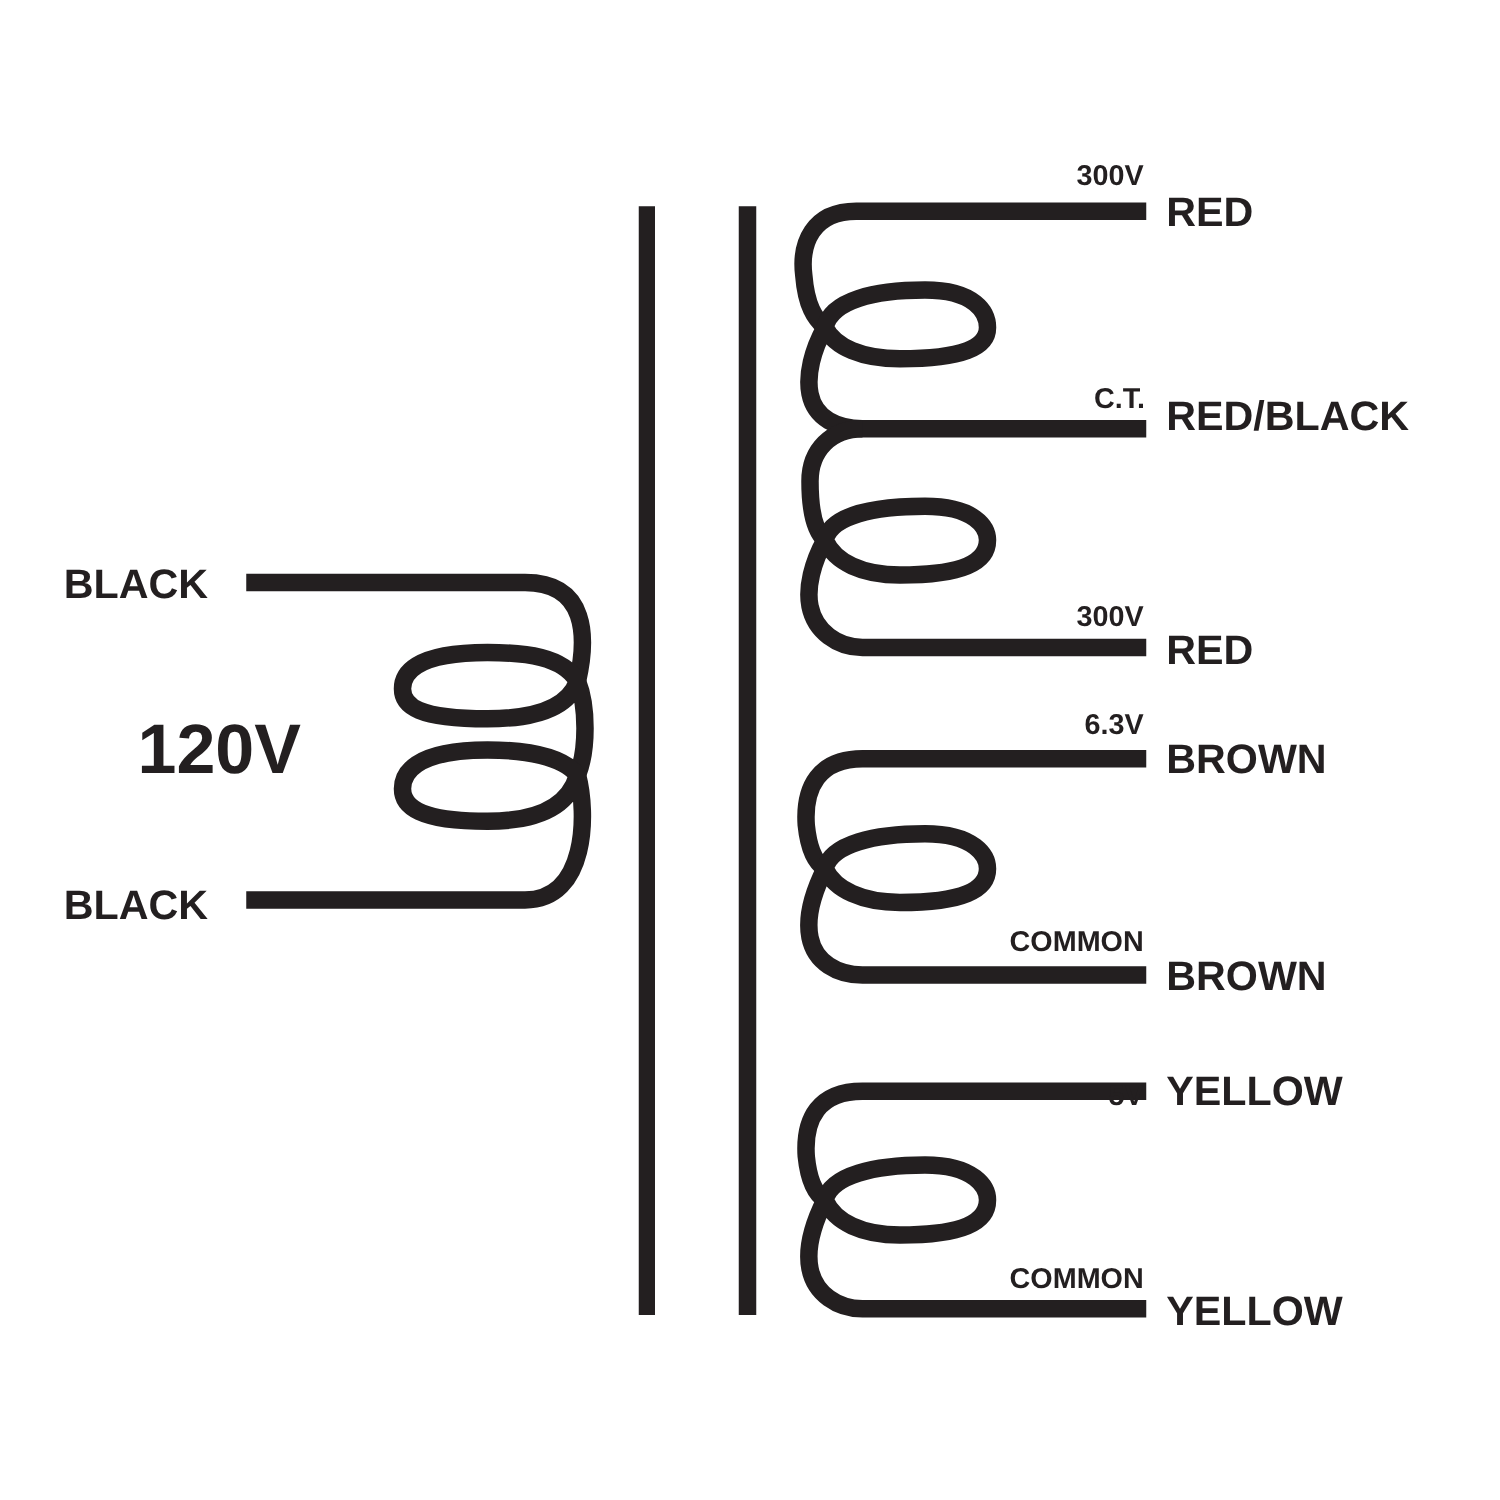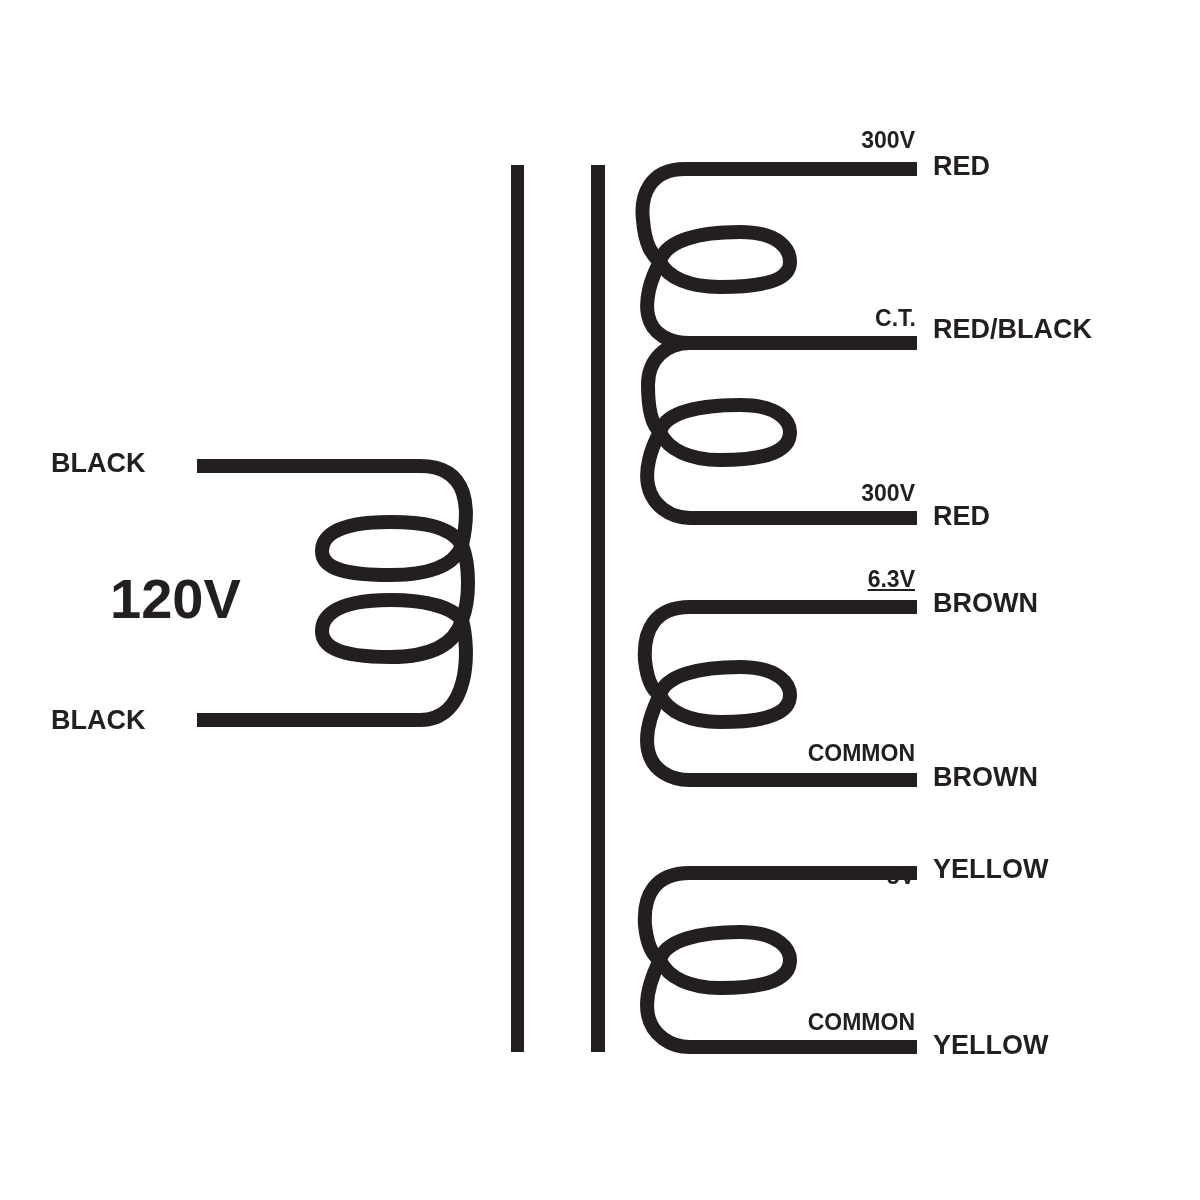--- a/index.html
+++ b/index.html
@@ -1,21 +1,21 @@
 <!DOCTYPE html>
 <html><head>
 <meta charset="utf-8">
 <style>
   html, body { margin: 0; padding: 0; background: #ffffff; }
   body { width: 1200px; height: 1200px; position: relative; overflow: hidden; }
   #diagram { position: absolute; left: 0; top: 0; width: 1200px; height: 1200px; }
   .wire { fill: none; stroke: #231f20; stroke-width: 14; stroke-linecap: butt; stroke-linejoin: round; }
   .core { fill: #231f20; }
   .lbl { position: absolute; font-family: "Liberation Sans", sans-serif; font-weight: bold; color: #231f20; white-space: nowrap; line-height: 1; }
-  .wire-lbl { font-size: 27px; }
+  .wire-lbl { font-size: 33px; }
   .volt-lbl { font-size: 23px; text-align: left; }
   .big-lbl { font-size: 56px; }
 </style>
 </head>
 <body>
 
 <svg id="diagram" viewBox="0 0 1200 1200" xmlns="http://www.w3.org/2000/svg">
 
   <rect class="core" x="511" y="165" width="13" height="887"></rect>
   <rect class="core" x="591" y="165" width="14" height="887"></rect>
@@ -48,21 +48,21 @@
 <div class="lbl wire-lbl" style="left:51px; top:707px;">BLACK</div>
 <div class="lbl big-lbl" style="left:110px; top:571px;">120V</div>
 
 <div class="lbl volt-lbl" style="right:285px; top:129px;">300V</div>
 <div class="lbl wire-lbl" style="left:933px; top:153px;">RED</div>
 <div class="lbl volt-lbl" style="right:284px; top:307px;">C.T.</div>
 <div class="lbl wire-lbl" style="left:933px; top:316px;">RED/BLACK</div>
 <div class="lbl volt-lbl" style="right:285px; top:482px;">300V</div>
 <div class="lbl wire-lbl" style="left:933px; top:503px;">RED</div>
 
-<div class="lbl volt-lbl" style="right:285px; top:568px;text-decoration:underline;">6.3V</div>
+<div class="lbl volt-lbl" style="right:285px; top:568px;">6.3V</div>
 <div class="lbl wire-lbl" style="left:933px; top:590px;">BROWN</div>
 <div class="lbl volt-lbl" style="right:285px; top:742px;">COMMON</div>
 <div class="lbl wire-lbl" style="left:933px; top:764px;">BROWN</div>
 
 <div class="lbl volt-lbl" style="right:285px; top:865px;">5V</div>
 <div class="lbl wire-lbl" style="left:933px; top:856px;">YELLOW</div>
 <div class="lbl volt-lbl" style="right:285px; top:1011px;">COMMON</div>
 <div class="lbl wire-lbl" style="left:933px; top:1032px;">YELLOW</div>
 
 </body></html>

